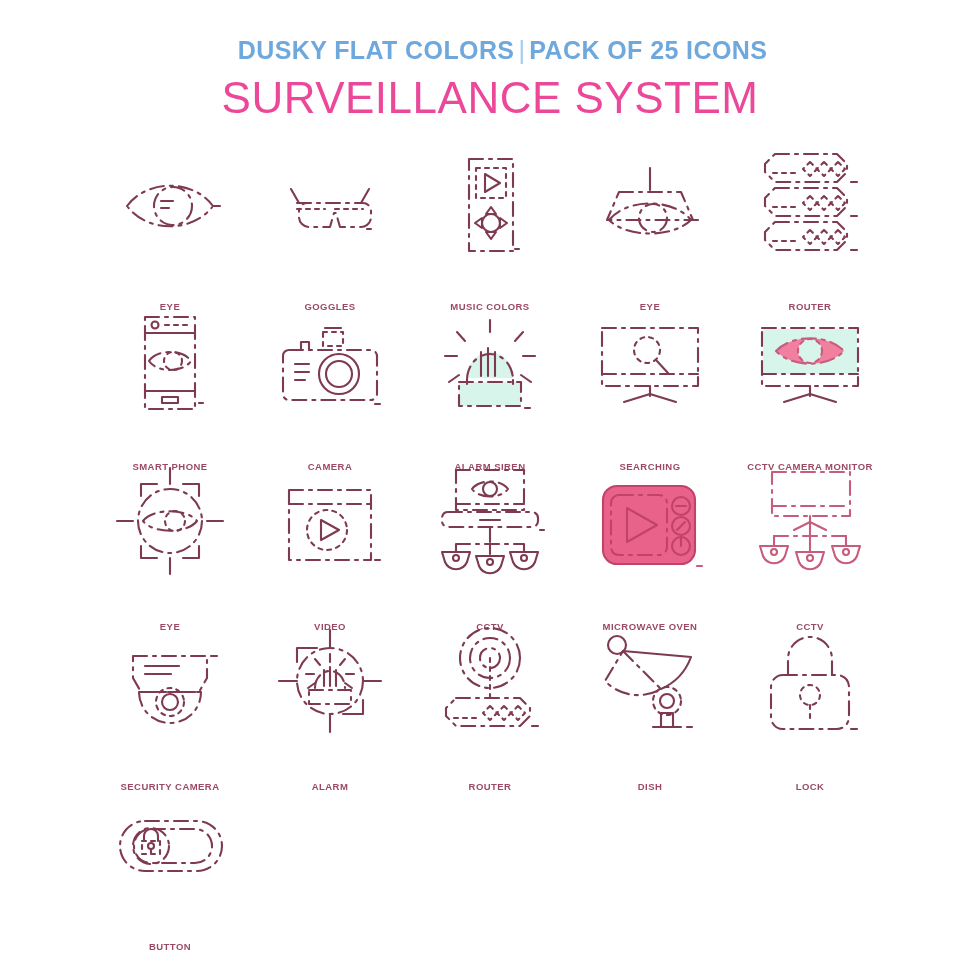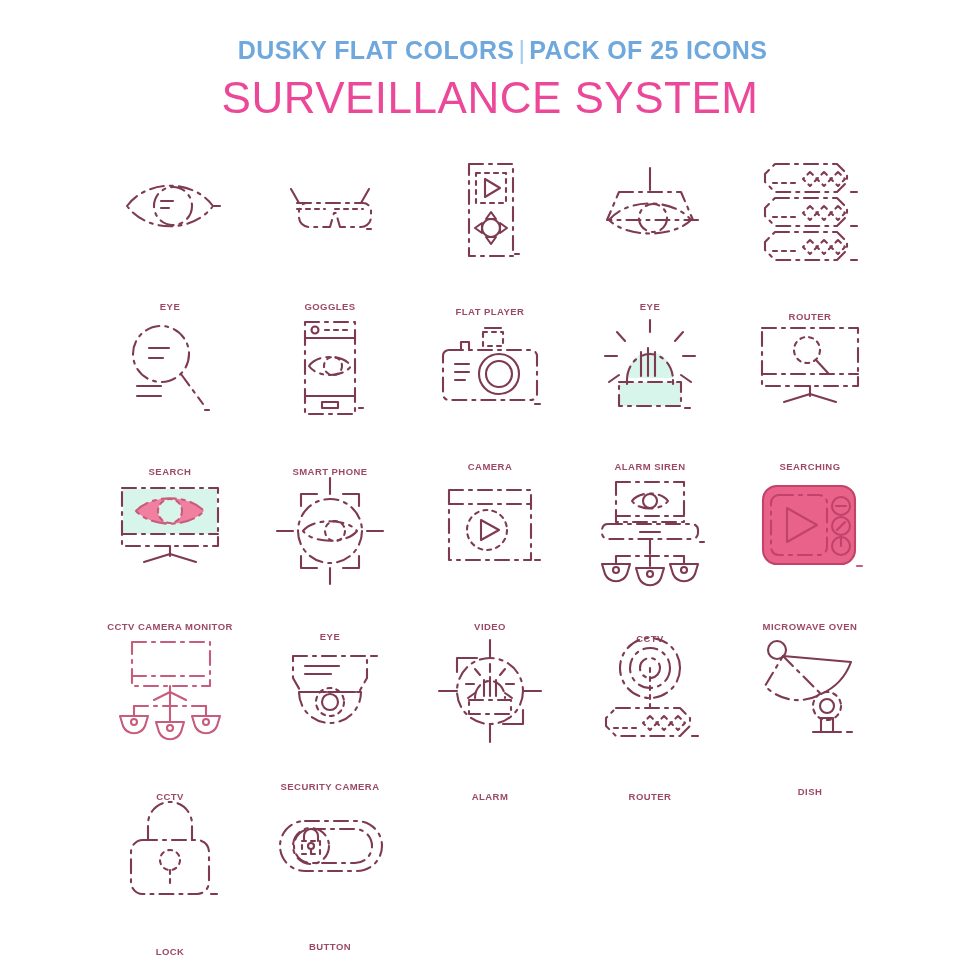--- a/index.html
+++ b/index.html
@@ -59,21 +59,21 @@
     display: grid;
     grid-template-columns: repeat(5, 160px);
     grid-auto-rows: 160px;
   }
   .cell {
     width: 160px;
     height: 160px;
     display: flex;
     flex-direction: column;
     align-items: center;
-    justify-content: flex-start;
+    justify-content: flex-end;
     gap: 40px;
   }
   .icon-box {
     width: 126px;
     height: 112px;
     display: flex;
     align-items: center;
     justify-content: center;
     margin-top: 4px;
   }
@@ -155,21 +155,21 @@
           <path class="ln dash" d="M41 17 h30 v30 h-30 Z"></path>
           <path class="ln" d="M50 23 L65 32 L50 41 Z"></path>
           <circle class="ln" cx="56" cy="72" r="9"></circle>
           <path class="ln" d="M56 56 l5 7 h-10 Z"></path>
           <path class="ln" d="M56 88 l5 -7 h-10 Z"></path>
           <path class="ln" d="M40 72 l7 -5 v10 Z"></path>
           <path class="ln" d="M72 72 l-7 -5 v10 Z"></path>
           <path class="ln" d="M80 98 h4"></path>
         </svg>
       </div>
-      <div class="cell-label">FLAT PLAYER</div>
+      <div class="cell-label">MUSIC COLORS</div>
     </div>
 
     <div class="cell">
       <div class="icon-box">
         <svg width="110" height="95" viewBox="0 0 110 95">
           <path class="ln" d="M55 10 v22"></path>
           <path class="ln dash2" d="M24 34 h62 l12 28 h-86 Z"></path>
           <path class="ln dash2" d="M14 62 C32 40 78 40 96 62 C78 80 32 80 14 62 Z"></path>
           <circle class="ln dash2" cx="58" cy="60" r="14"></circle>
           <path class="ln" d="M97 62 h6"></path>
@@ -201,32 +201,20 @@
             <path d="M55 84 l7 7 l-7 7 l-7 -7 Z"></path>
             <path d="M69 84 l7 7 l-7 7 l-7 -7 Z"></path>
             <path d="M83 84 l7 7 l-7 7 l-7 -7 Z"></path>
           </g>
           <path class="ln" d="M96 36 h6 M96 70 h6 M96 104 h6"></path>
         </svg>
       </div>
       <div class="cell-label">ROUTER</div>
     </div>
 
-    <div class="cell">
-      <div class="icon-box">
-        <svg width="110" height="105" viewBox="0 0 110 105">
-          <circle class="ln dash2" cx="46" cy="38" r="28"></circle>
-          <path class="ln dash2" d="M66 58 L88 88" stroke-width="5"></path>
-          <path class="ln" d="M34 32 h20 M34 42 h14"></path>
-          <path class="ln" d="M22 70 h24 M22 80 h24"></path>
-          <path class="ln" d="M90 94 h4"></path>
-        </svg>
-      </div>
-      <div class="cell-label">SEARCH</div>
-    </div>
 
     <div class="cell">
       <div class="icon-box">
         <svg width="110" height="105" viewBox="0 0 110 105">
           <path class="ln dash2" d="M30 6 h50 v92 h-50 Z"></path>
           <path class="ln" d="M30 22 h50"></path>
           <path class="ln" d="M30 80 h50"></path>
           <circle class="ln" cx="40" cy="14" r="3.5"></circle>
           <path class="ln dash" d="M50 14 h24"></path>
           <path class="ln dash2" d="M34 50 C42 38 68 38 76 50 C68 62 42 62 34 50 Z"></path>

